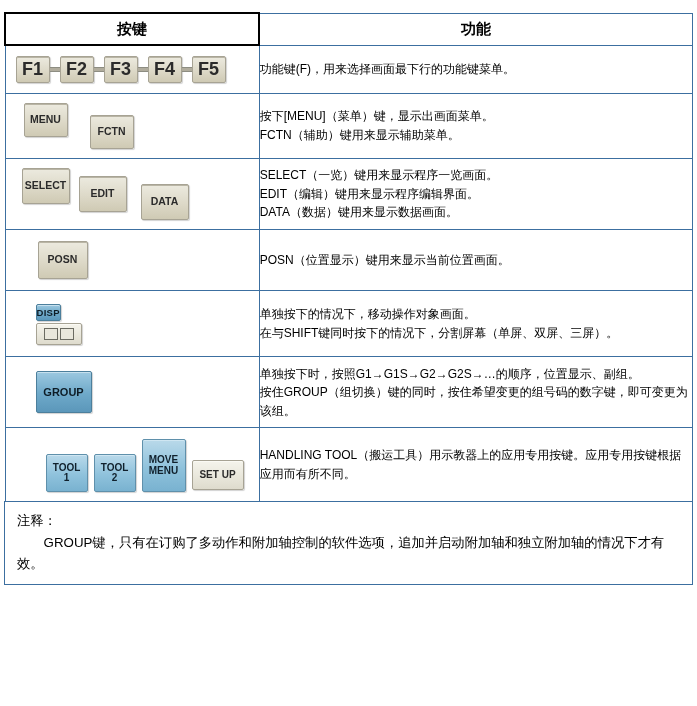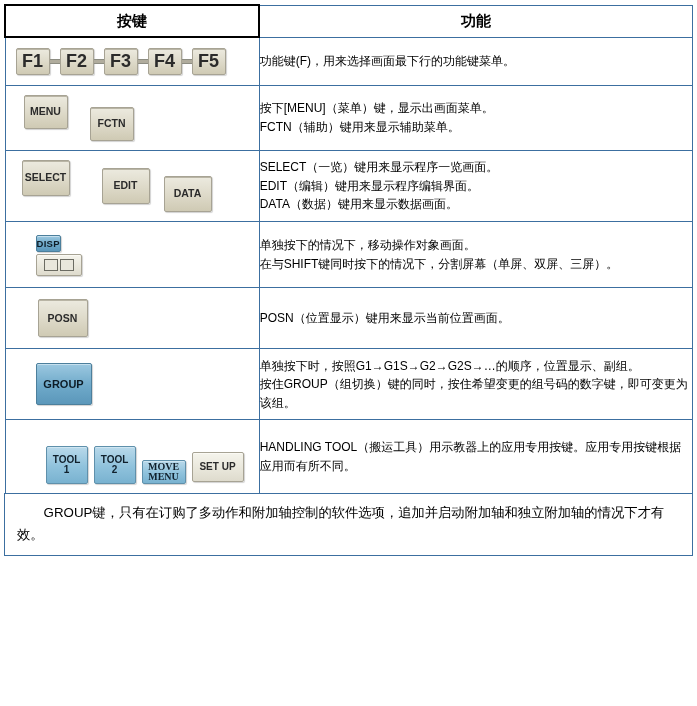--- a/index.html
+++ b/index.html
@@ -12,21 +12,21 @@
     height: 706px;
     font-family: "Liberation Sans", sans-serif;
     color: #000;
     -webkit-font-smoothing: antialiased;
   }
   .page {
     position: relative;
     width: 697px;
     height: 706px;
     box-sizing: border-box;
-    padding: 4px 4px 4px 4px;
+    padding: 12px 4px 4px 4px;
   }
   table.keytable {
     border-collapse: collapse;
     width: 689px;
     table-layout: fixed;
   }
   table.keytable td, table.keytable th {
     border: 1px solid #3c6fa0;
     vertical-align: middle;
     padding: 0;
@@ -111,21 +111,21 @@
   }
 
   
   .menufctn { display: flex; align-items: flex-start; }
   .menufctn .key { width: 44px; height: 34px; font-size: 10.5px; }
   .menufctn .k2 { margin-left: 22px; margin-top: 12px; }
 
   
   .sed { display: flex; align-items: flex-start; }
   .sed .key { width: 48px; height: 36px; font-size: 10.5px; }
-  .sed .k2 { margin-left: 32px; margin-top: 8px; }
+  .sed .k2 { margin-left: 9px; margin-top: 8px; }
   .sed .k3 { margin-left: 14px; margin-top: 16px; }
 
   
   .posnkey { width: 50px; height: 38px; font-size: 10.5px; margin-left: 24px; }
 
   
   .dispwrap { margin-left: 22px; width: 46px; }
   .disptop {
     height: 17px; font-size: 9.5px; letter-spacing: .3px;
   }
@@ -144,21 +144,21 @@
   .diagtop { height: 16px; font-size: 9.5px; }
   .helpbot { height: 20px; margin-top: 2px; font-size: 9.5px; }
 
   
   .groupkey { width: 56px; height: 42px; font-size: 11px; margin-left: 22px; }
 
   
   .toolrow { display: flex; align-items: flex-end; }
   .toolrow .key { font-size: 10px; }
   .tool1, .tool2 { width: 42px; height: 38px; margin-top: 17px; }
-  .movemenu { width: 44px; height: 24px; font-family: Liberation Serif, serif; }
+  .movemenu { width: 44px; height: 53px; }
   .setup { width: 52px; height: 30px; margin-bottom: 2px; }
   .toolrow .sp { width: 6px; }
   .toolrow .lead { width: 34px; }
 
   .keycell.pad-f { padding: 10px 8px 10px 10px; }
 
   
   .notebox {
     margin-top: -1px;
     border: 1px solid #3c6fa0;
@@ -232,40 +232,40 @@
         </td>
         <td class="fncell">
           <p>SELECT（一览）键用来显示程序一览画面。</p>
           <p>EDIT（编辑）键用来显示程序编辑界面。</p>
           <p>DATA（数据）键用来显示数据画面。</p>
         </td>
       </tr>
 
       <tr>
         <td class="keycell" style="padding:11px 8px 11px 8px;">
+          <div class="key beige posnkey">POSN</div>
+        </td>
+        <td class="fncell">
+          <p>POSN（位置显示）键用来显示当前位置画面。</p>
+        </td>
+      </tr>
+
+      <tr>
+        <td class="keycell" style="padding:11px 8px 11px 8px;">
           <div class="dispwrap">
             <div class="key darkblue disptop">DISP</div>
             <div class="key white dispbot">
               <span class="pane"></span>
               <span class="pane"></span>
             </div>
           </div>
         </td>
         <td class="fncell">
           <p>单独按下的情况下，移动操作对象画面。</p>
           <p>在与SHIFT键同时按下的情况下，分割屏幕（单屏、双屏、三屏）。</p>
-        </td>
-      </tr>
-
-      <tr>
-        <td class="keycell" style="padding:11px 8px 11px 8px;">
-          <div class="key beige posnkey">POSN</div>
-        </td>
-        <td class="fncell">
-          <p>POSN（位置显示）键用来显示当前位置画面。</p>
         </td>
       </tr>
 
 
       <tr>
         <td class="keycell" style="padding:14px 8px 14px 8px;">
           <div class="key darkblue groupkey">GROUP</div>
         </td>
         <td class="fncell">
           <p>单独按下时，按照G1→G1S→G2→G2S→…的顺序，位置显示、副组。</p>
@@ -303,16 +303,17 @@
         </td>
         <td class="fncell">
           <p>HANDLING TOOL（搬运工具）用示教器上的应用专用按键。应用专用按键根据应用而有所不同。</p>
         </td>
       </tr>
 
     </tbody>
   </table>
 
   <div class="notebox">
+    <p>注释：</p>
     <p class="indent">GROUP键，只有在订购了多动作和附加轴控制的软件选项，追加并启动附加轴和独立附加轴的情况下才有效。</p>
   </div>
 
 </div>
 
 </body></html>

